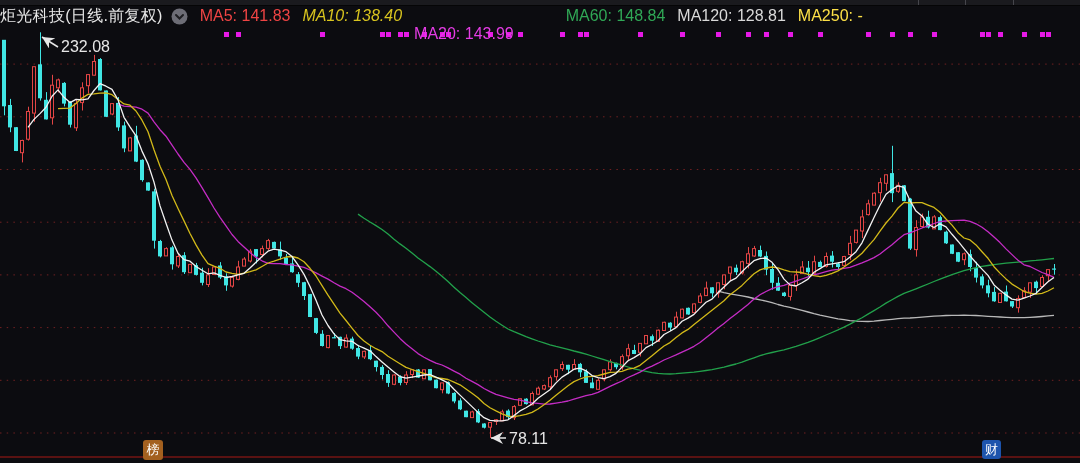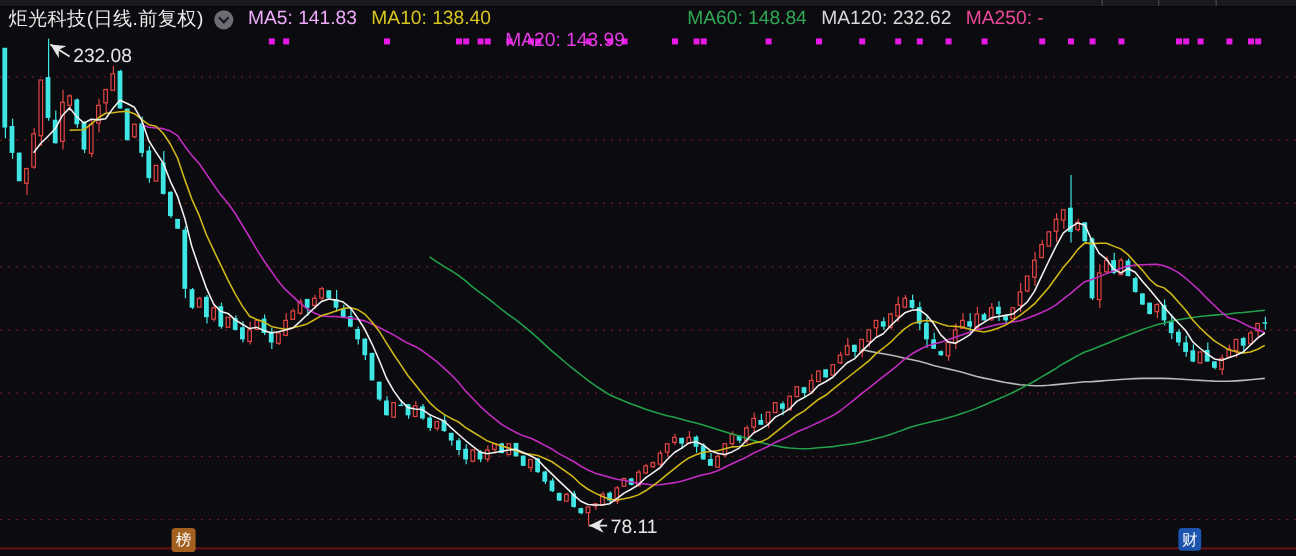--- a/index.html
+++ b/index.html
@@ -4,21 +4,21 @@
 <style>
   html,body{margin:0;padding:0;background:#0c0c10;width:1080px;height:463px;overflow:hidden;
     font-family:"Liberation Sans","DejaVu Sans",sans-serif;}
   #app{position:relative;width:1080px;height:463px;background:#0c0c10;}
   #chart{position:absolute;left:0;top:0;}
   .grid{stroke:#8a2626;stroke-width:1;stroke-dasharray:1.5 5.2;opacity:.8;}
   .ann{fill:#e6e6e6;font-size:16px;}
   .ann-arrow{stroke:#e6e6e6;stroke-width:1.5;fill:none;}
   #top-edge{position:absolute;left:0;top:0;width:1080px;height:5px;background:#1a1a1e;border-bottom:1px solid #050506;}
   .top-tick{position:absolute;top:0;width:1px;height:5px;background:#46464c;}
-  #header{position:absolute;left:7px;top:5px;height:22px;display:flex;align-items:center;gap:12px;
+  #header{position:absolute;left:0;top:5px;height:22px;display:flex;align-items:center;gap:12px;
     font-size:16px;white-space:nowrap;z-index:5;}
   #title{color:#e8e8e8;letter-spacing:.3px;}
   #chev{width:17px;height:17px;margin-left:-4px;flex:0 0 auto;cursor:pointer;}
   .legend-item{font-weight:400;}
   .badge{position:absolute;width:20px;height:20px;border-radius:3px;color:#fff;font-size:13px;
     line-height:20px;text-align:center;z-index:6;cursor:pointer;}
   #badge-rank{left:143px;top:440px;background:#a3601f;}
   #badge-fin{left:982px;top:440px;width:19px;height:19px;line-height:19px;background:#1d54ad;}
   #divider{position:absolute;left:0;top:456px;width:1080px;height:2px;background:#5a1212;}
 </style>
@@ -454,25 +454,25 @@
     <div class="top-tick" style="left:965px"></div>
     <div class="top-tick" style="left:1013px"></div>
   </div>
 
   <div id="header">
     <span id="title">炬光科技(日线.前复权)</span>
     <svg id="chev" viewBox="0 0 17 17">
       <circle cx="8.5" cy="8.5" r="8" fill="#6d6d76"></circle>
       <path d="M5 7 L8.5 10.5 L12 7" stroke="#1e1e22" stroke-width="2" fill="none" stroke-linecap="round"></path>
     </svg>
-    <span class="legend-item" style="color: #f0abfc;">MA5: 141.83</span>
-    <span class="legend-item" style="color: rgb(216, 196, 31);">MA10: 138.40</span>
+    <span class="legend-item" style="color: #ef4444;">MA5: 141.83</span>
+    <span class="legend-item" style="color: rgb(216, 196, 31); font-style: italic;">MA10: 138.40</span>
     <span class="legend-item" style="color: rgb(228, 60, 228); margin-top: 36px;">MA20: 143.99</span>
     <span class="legend-item" style="color: rgb(48, 168, 86); margin-left: 40px;">MA60: 148.84</span>
-    <span class="legend-item" style="color: rgb(217, 217, 217);">MA120: 232.62</span>
-    <span class="legend-item" style="color: #ec4899;">MA250: -</span>
+    <span class="legend-item" style="color: rgb(217, 217, 217);">MA120: 128.81</span>
+    <span class="legend-item" style="color: #fde047;">MA250: -</span>
   </div>
 
   <div class="badge" id="badge-rank">榜</div>
   <div class="badge" id="badge-fin">财</div>
   <div id="divider"></div>
 
 </div>
 
 </body></html>

